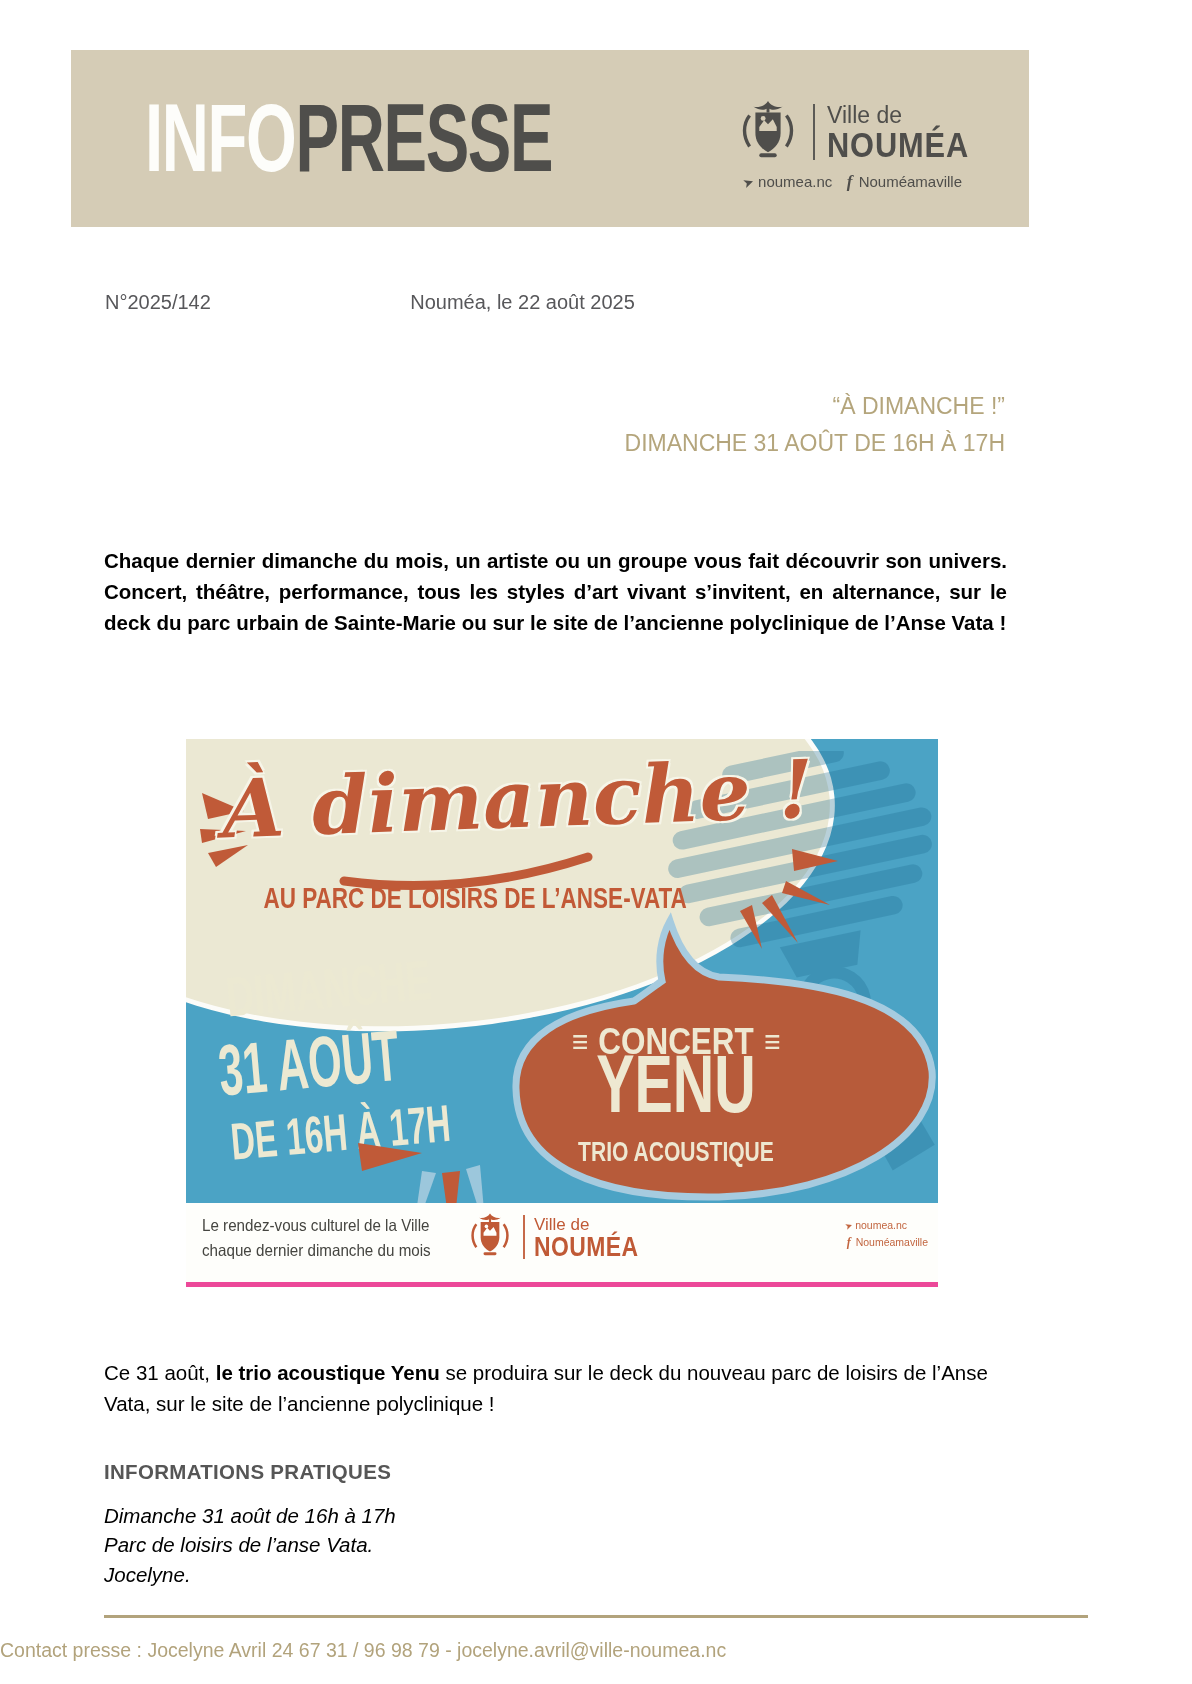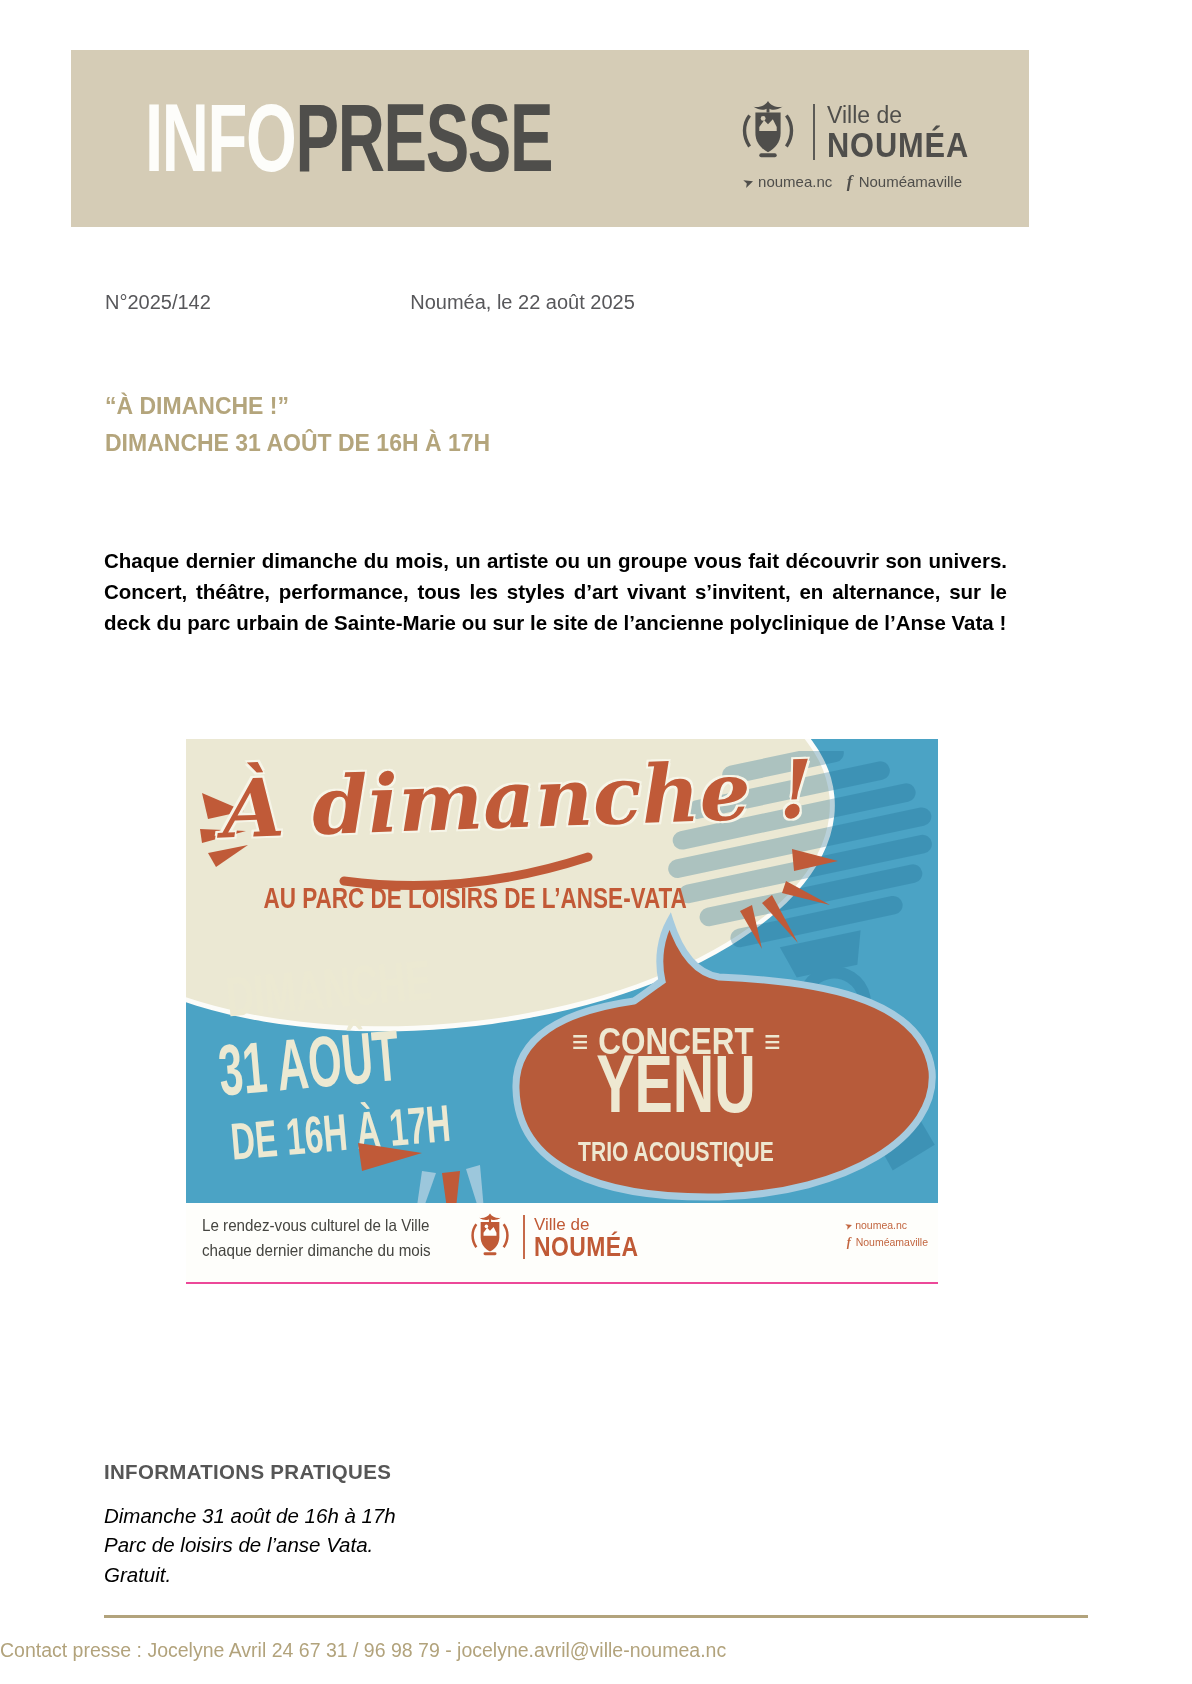--- a/index.html
+++ b/index.html
@@ -26,22 +26,22 @@
     transform:scaleX(.88);transform-origin:left center;white-space:nowrap;}
   .city-social{margin-top:6px;margin-left:6px;font-size:15px;white-space:nowrap;}
   .cursor-glyph{display:inline-block;transform:rotate(-20deg);font-size:13px;}
   .fb-glyph{font-family:"Liberation Serif",serif;font-weight:bold;font-style:italic;font-size:17px;padding:0 2px;}
 
   
   .meta-ref{left:105px;top:291px;font-size:20px;color:#57575a;}
   .meta-date{left:105px;top:291px;width:835px;text-align:center;font-size:20px;color:#57575a;}
 
   
-  .doc-title{left:105px;top:388px;width:900px;text-align:left;
-    color:#b4a57c;font-size:23px;font-weight:bold;line-height:37px;}
+  .doc-title{left:105px;top:388px;width:900px;text-align:right;
+    color:#b4a57c;font-size:23px;font-weight:normal;line-height:37px;}
 
   
   .intro{left:104px;top:546px;width:903px;font-size:20.5px;font-weight:bold;
     line-height:30.8px;text-align:justify;}
 
   
   .poster{left:186px;top:739px;width:752px;height:543px;}
   .pz{left:0;top:0;width:752px;height:464px;background:#4ba3c5;overflow:hidden;}
   .ellipse{left:-150px;top:-105px;width:790px;height:385px;background:#ebe8d3;
     border:5px solid rgba(255,255,255,.85);border-radius:50%;transform:rotate(-5deg);}
@@ -63,21 +63,21 @@
     gap:12px;color:#eee8d1;font-size:37px;font-weight:bold;transform:scaleX(.85);transform-origin:center top;white-space:nowrap;}
   .tbar{font-size:33px;line-height:30px;}
   .yenu{left:335px;top:303px;width:310px;text-align:center;color:#eee8d1;
     font-size:82px;line-height:84px;font-weight:bold;transform:scaleX(.70);transform-origin:center top;white-space:nowrap;}
   .trio{left:335px;top:398px;width:310px;text-align:center;color:#eee8d1;
     font-size:27px;font-weight:bold;transform:scaleX(.78);transform-origin:center top;white-space:nowrap;}
   .burst-left{left:14px;top:48px;}
   .burst-right{left:548px;top:108px;}
   .burst-bubble{left:172px;top:388px;}
 
-  .strip{left:0;top:464px;width:752px;height:79px;background:#fefefb;border-bottom:2px solid #ec4899;}
+  .strip{left:0;top:464px;width:752px;height:79px;background:#fefefb;border-bottom:5px solid #ec4899;}
   .tagline{left:16px;top:10px;font-size:16.5px;line-height:25px;color:#454540;
     transform:scaleX(.92);transform-origin:left top;white-space:nowrap;}
   .strip-logo{left:0;top:8px;width:752px;display:flex;justify-content:center;align-items:center;color:#c05a36;}
   .strip-logo .crest{width:46px;height:48px;}
   .strip-logo .logo-divider{height:44px;margin:0 9px 0 10px;}
   .sl-top{font-size:17px;line-height:19px;}
   .sl-bottom{font-size:27px;line-height:26px;font-weight:bold;letter-spacing:.5px;
     transform:scaleX(.85);transform-origin:left center;white-space:nowrap;}
   .strip-social{right:10px;top:14px;font-size:10.5px;line-height:16px;color:#c2653f;white-space:nowrap;}
   .strip-social .cursor-glyph{font-size:9px;}
@@ -247,24 +247,27 @@
           <span>noumea.nc</span>
         </div>
         <div>
           <span class="fb-glyph">f</span>
           <span>Nouméamaville</span>
         </div>
       </div>
     </div>
   </div>
 
+  <div class="abs para2">
+    <span>Ce 31 août, </span><b>le trio acoustique Yenu</b><span> se produira sur le deck du nouveau parc de loisirs de l’Anse Vata, sur le site de l’ancienne polyclinique !</span>
+  </div>
 
   <div class="abs info-heading">INFORMATIONS PRATIQUES</div>
   <div class="abs practical">
     <div>Dimanche 31 août de 16h à 17h</div>
     <div>Parc de loisirs de l’anse Vata.</div>
-    <div>Gratuit.</div>
+    <div>Jocelyne.</div>
   </div>
 
   <div class="abs footer-rule"></div>
   <div class="abs contact">Contact presse : Jocelyne Avril 24 67 31 / 96 98 79  - jocelyne.avril@ville-noumea.nc</div>
 
 </div>
 
 </body></html>

